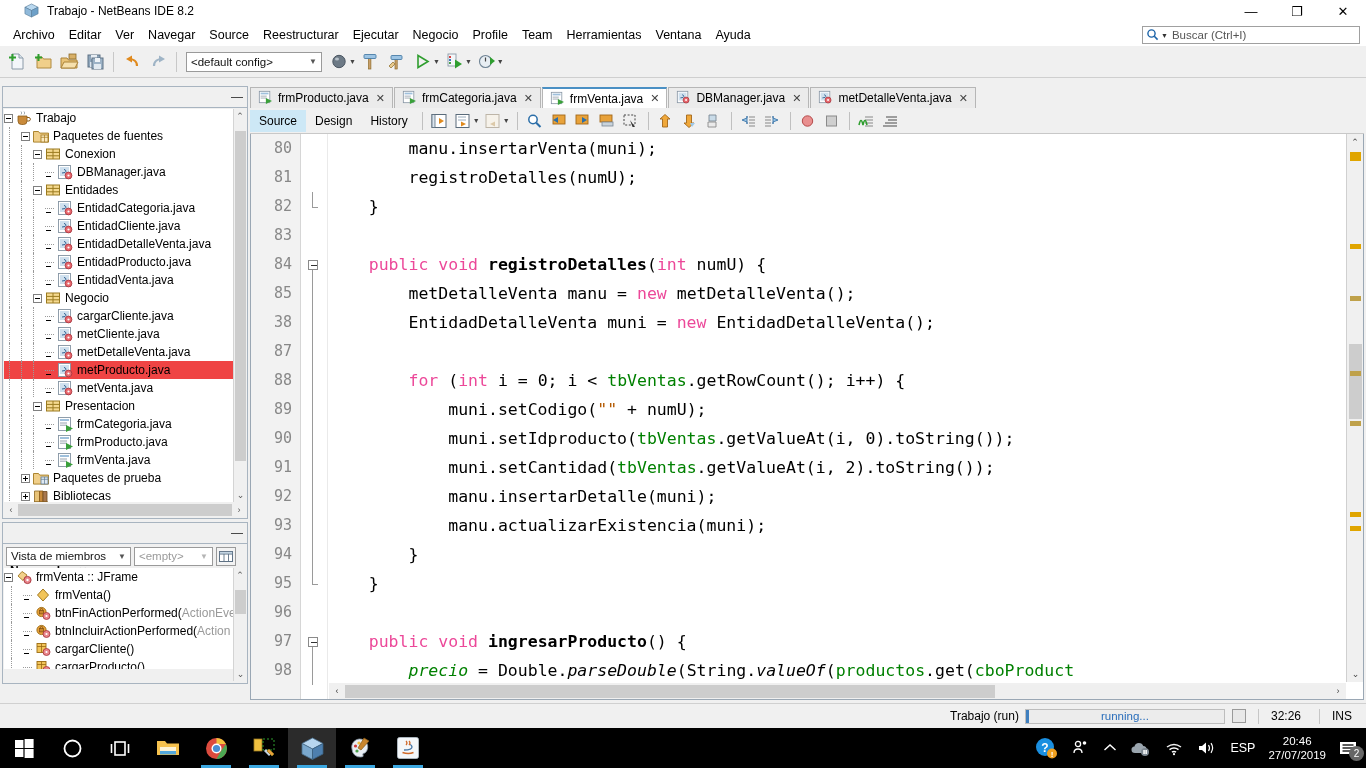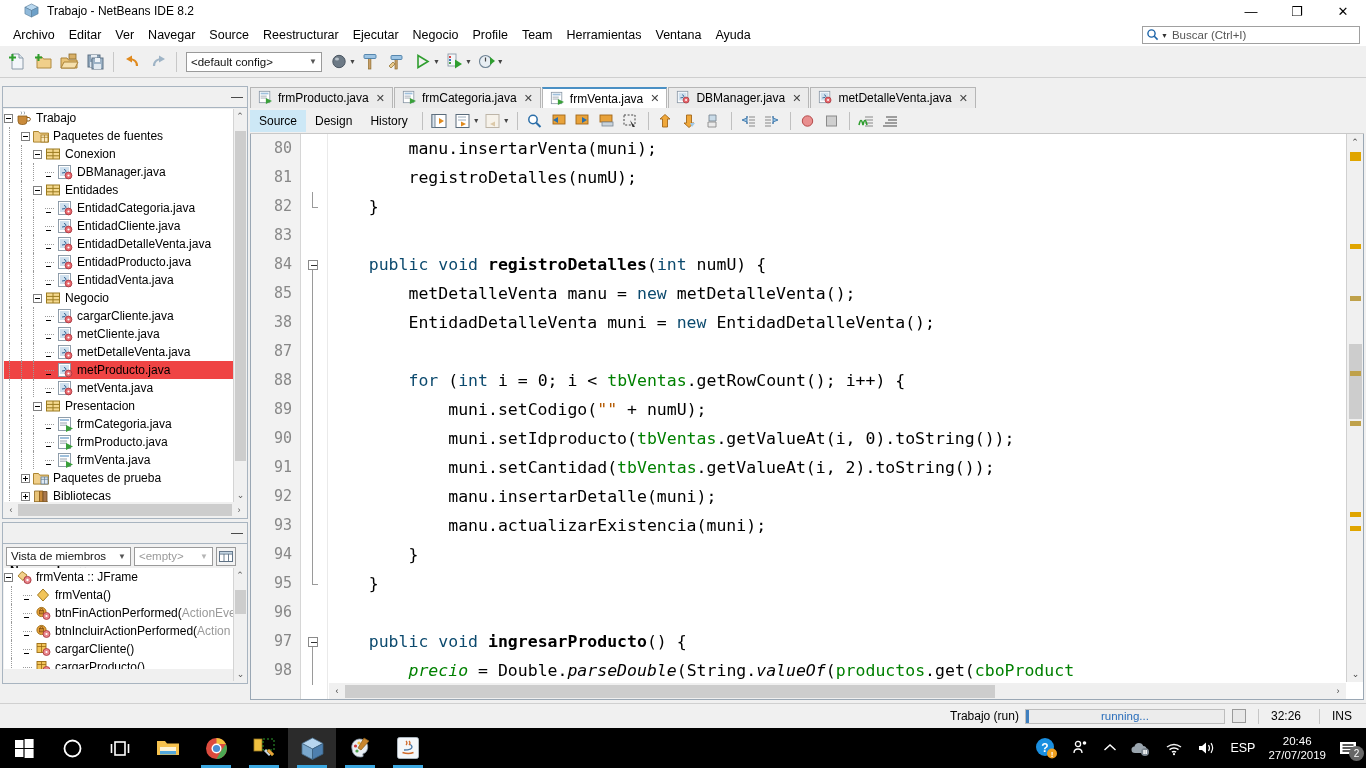--- a/index.html
+++ b/index.html
@@ -125,21 +125,21 @@
                border: 1px solid #9aa7b4; border-top: none; overflow: hidden; }
   .gutter { position: absolute; left: 0; top: 0; width: 50px; bottom: 0; background: #f2f2f2;
             border-right: 1px solid #d6d6d6; }
   .gnum { height: 29px; line-height: 29px; text-align: right; padding-right: 8px;
           font-family: "DejaVu Sans Mono", monospace; font-size: 15px; color: #888; }
   .foldcol { position: absolute; left: 51px; top: 0; width: 26px; bottom: 0; background: #fff;
              border-right: 1px solid #eaeaea; }
   .code { position: absolute; left: 78px; top: 0; right: 34px; bottom: 0; overflow: hidden;
           font-family: "DejaVu Sans Mono", monospace; font-size: 16.5px; line-height: 29px;
           white-space: pre; color: #000; }
-  .kw { color: #0c4a6e; }
+  .kw { color: #ec4899; }
   .kwb { color: #000; font-weight: bold; }
   .fld { color: #008000; }
   .fldi { color: #008000; font-style: italic; }
   .str { color: #b35900; }
 
   .ed-vsb { position: absolute; right: 0; top: 0; width: 17px; bottom: 17px; background: #f0f0f0;
             border-left: 1px solid #d0d0d0; }
   .ed-vsb .up, .ed-vsb .down { height: 16px; text-align:center; font-size:9px; color:#444; line-height:16px; }
   .ed-vsb .thumb { position:absolute; left:2px; width:13px; background:#cdcdcd; }
   .mark { position:absolute; left:3px; width:11px; height:5px; }

